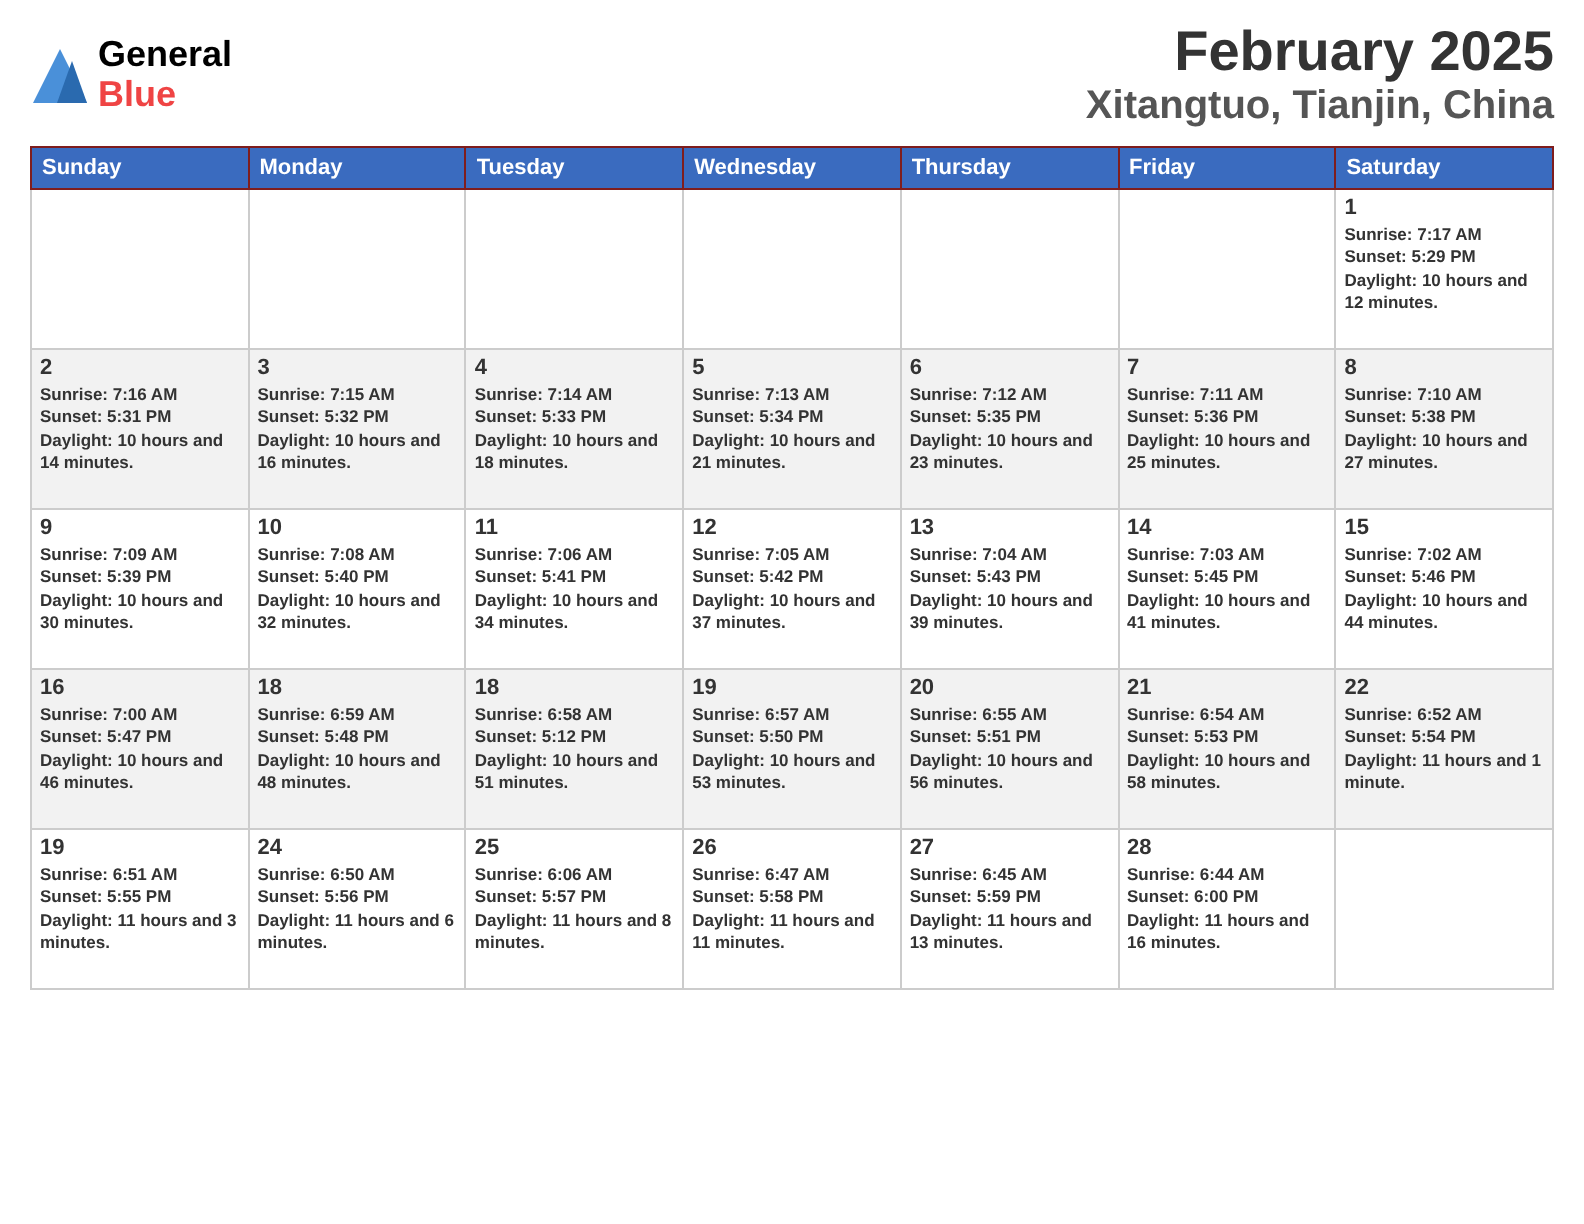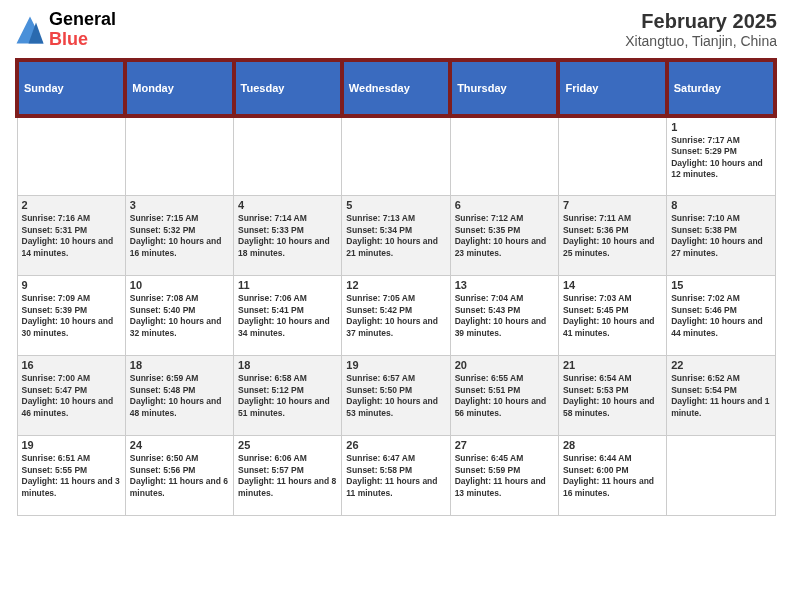--- a/index.html
+++ b/index.html
@@ -36,41 +36,41 @@
     }
     .logo-icon {
       width: 30px;
       height: 30px;
       margin-right: 4px;
     }
     .title-block {
       text-align: right;
     }
     .title-block h1 {
+      font-size: 28px;
+      font-weight: bold;
+      color: #333;
+    }
+    .title-block h2 {
       font-size: 20px;
       font-weight: bold;
-      color: #333;
-    }
-    .title-block h2 {
-      font-size: 14px;
-      font-weight: normal;
       color: #555;
     }
     .calendar {
       width: 100%;
       border-collapse: collapse;
       font-size: 9.5px;
     }
     .calendar th {
       background-color: #3a6bbf;
       color: #fff;
       text-align: left;
-      padding: 20px 5px;
+      padding: 4px 5px;
       font-size: 11px;
-      border: 4px solid #7f1d1d;
+      border: 1px solid #7f1d1d;
     }
     .calendar td {
       border: 1px solid #ccc;
       vertical-align: top;
       padding: 3px 4px;
       width: calc(100% / 7);
       height: 80px;
       color: #333;
     }
     .day-num {

